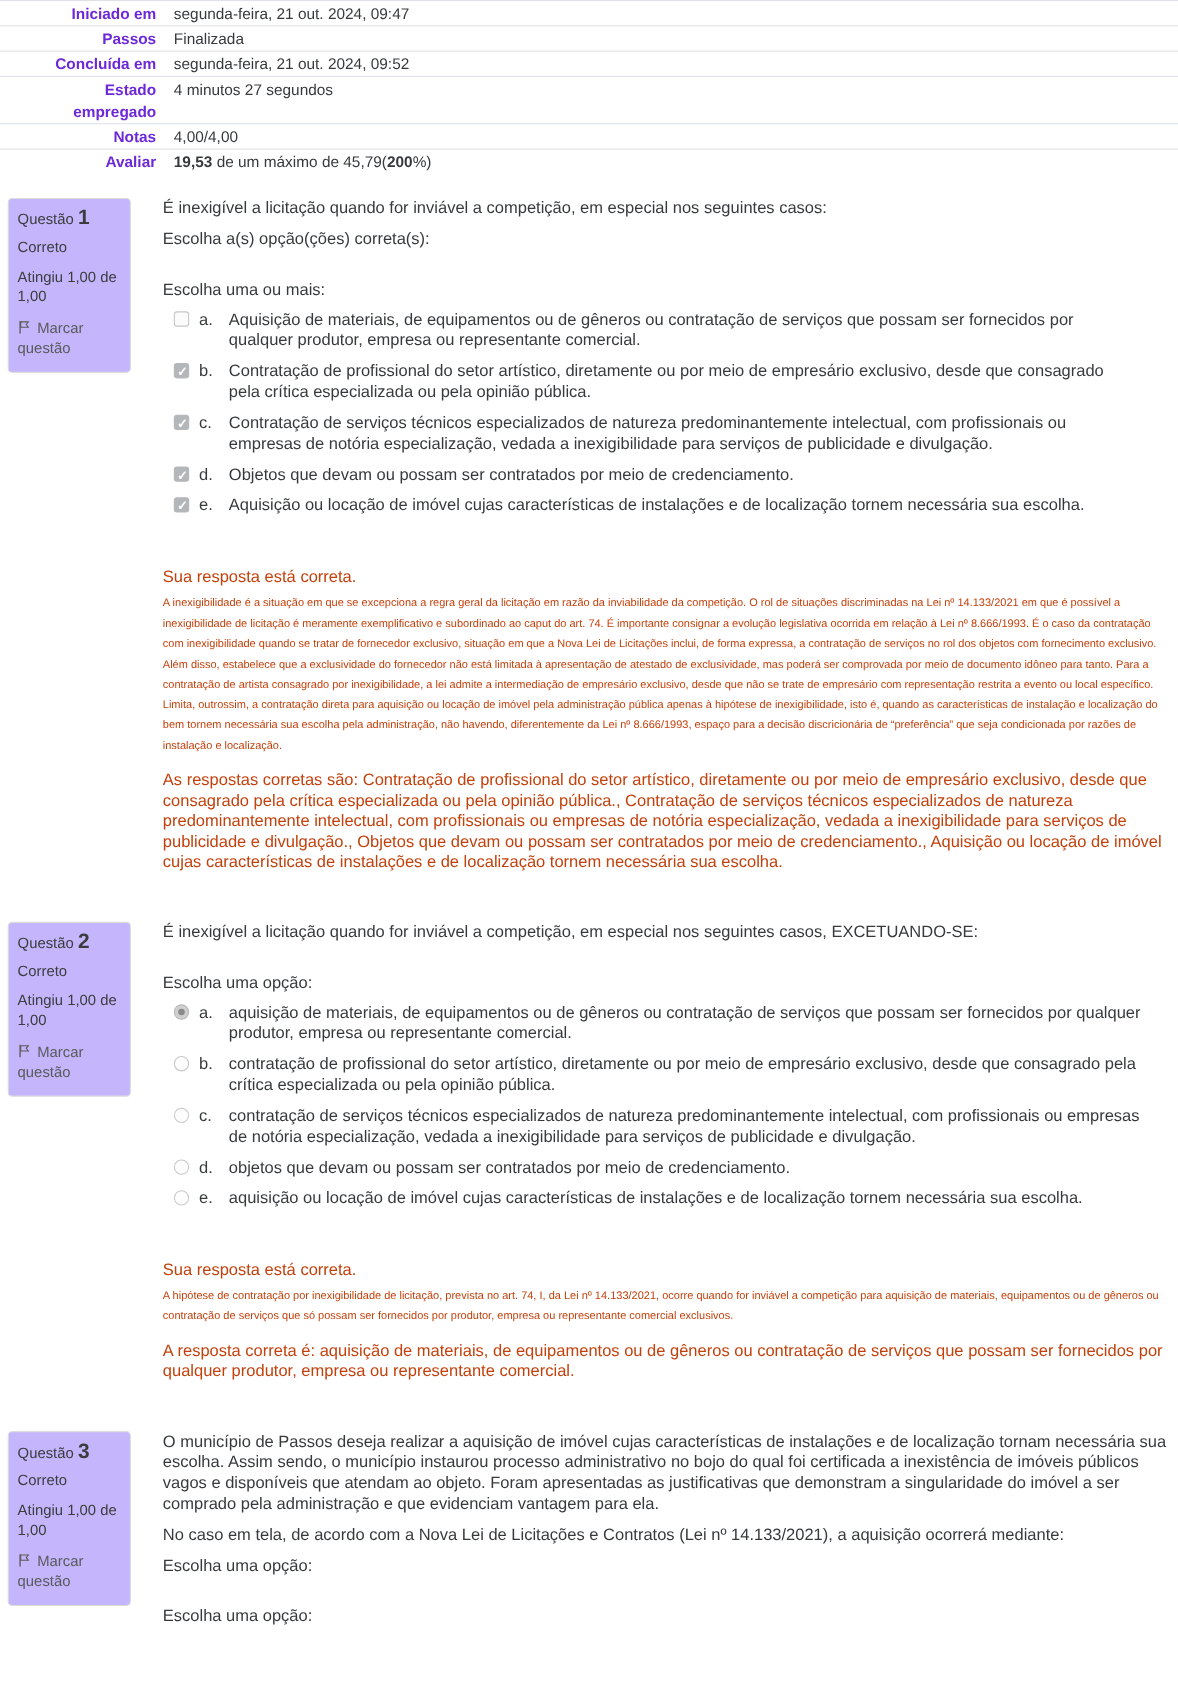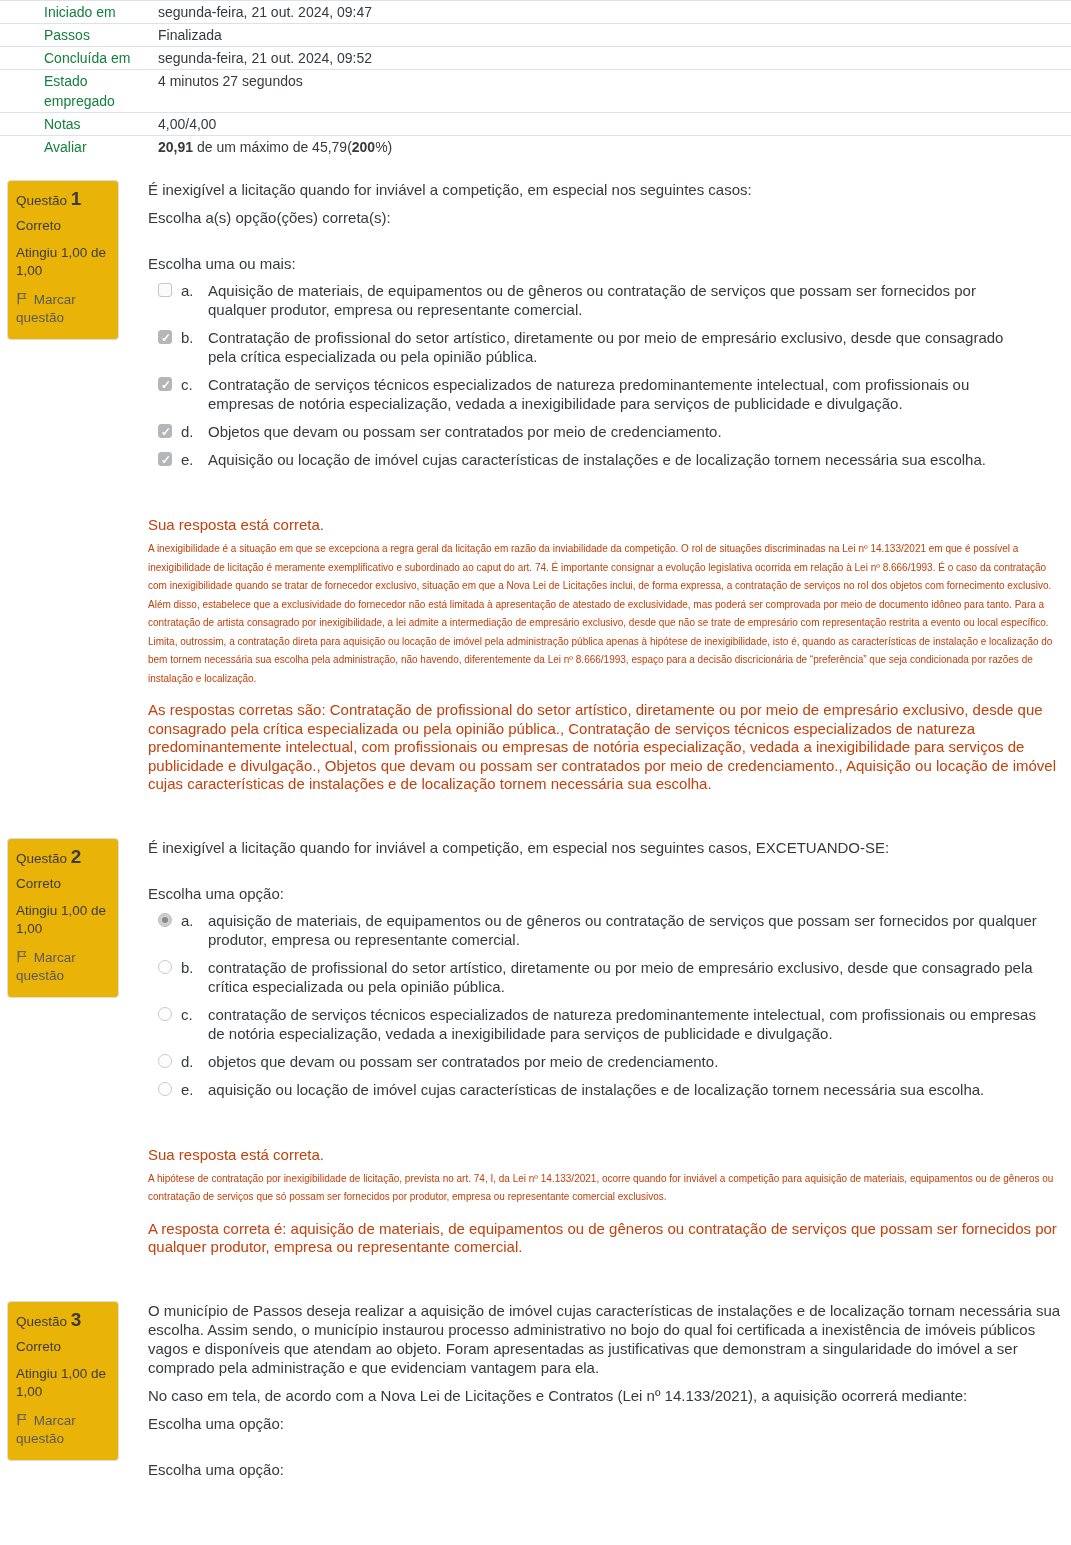--- a/index.html
+++ b/index.html
@@ -7,32 +7,32 @@
   body{
     font-family:"Liberation Sans",sans-serif;
     color:#373a3c;
     width:1071px;height:1545px;
     overflow:hidden;
   }
   
   table.summary{width:100%;border-collapse:collapse;margin-bottom:22px}
   table.summary tr{border-top:1px solid #dee2e6}
   table.summary th{
-    width:150px;text-align:left;vertical-align:top;
-    font-size:14px;line-height:20px;font-weight:normal;
-    padding:1px 8px 1px 44px;color:#15803d;
+    width:150px;text-align:right;vertical-align:top;
+    font-size:14px;line-height:20px;font-weight:bold;
+    padding:1px 8px 1px 44px;color:#6d28d9;
   }
   table.summary td{
     font-size:14px;line-height:20px;padding:1px 8px;vertical-align:top;
   }
   
   .question{display:flex;align-items:flex-start;margin-bottom:44px}
   .info{
     flex:0 0 112px;margin-left:7px;
-    border:1px solid #dcdcdc;border-radius:4px;background:#eab308;
+    border:1px solid #dcdcdc;border-radius:4px;background:#c4b5fd;
     padding:9px 8px 12px 8px;
     font-size:13.5px;line-height:18px;color:#3c3c3c;
   }
   .qno{margin-bottom:7px}
   .qnum{font-size:19px;font-weight:600}
   .state{margin-bottom:9px}
   .grade{margin-bottom:11px}
   .flag{color:#5a5a5a;cursor:pointer}
   .flag svg{vertical-align:-1px;margin-right:2px}
   .content{flex:1;margin-left:29px;padding-right:8px;min-width:0}
@@ -85,21 +85,21 @@
         <tr>
           <th>Estado empregado</th>
           <td><span>4 minutos 27 segundos</span></td>
         </tr>
         <tr>
           <th>Notas</th>
           <td><span>4,00/4,00</span></td>
         </tr>
         <tr>
           <th>Avaliar</th>
-          <td><b>20,91</b><span> de um máximo de 45,79(</span><b>200</b><span>%)</span></td>
+          <td><b>19,53</b><span> de um máximo de 45,79(</span><b>200</b><span>%)</span></td>
         </tr>
       </tbody>
   </table>
 
   <div>
   <div class="question q1">
     <div class="info">
       <div class="qno">
         <span>Questão</span>
         <span class="qnum">1</span>

